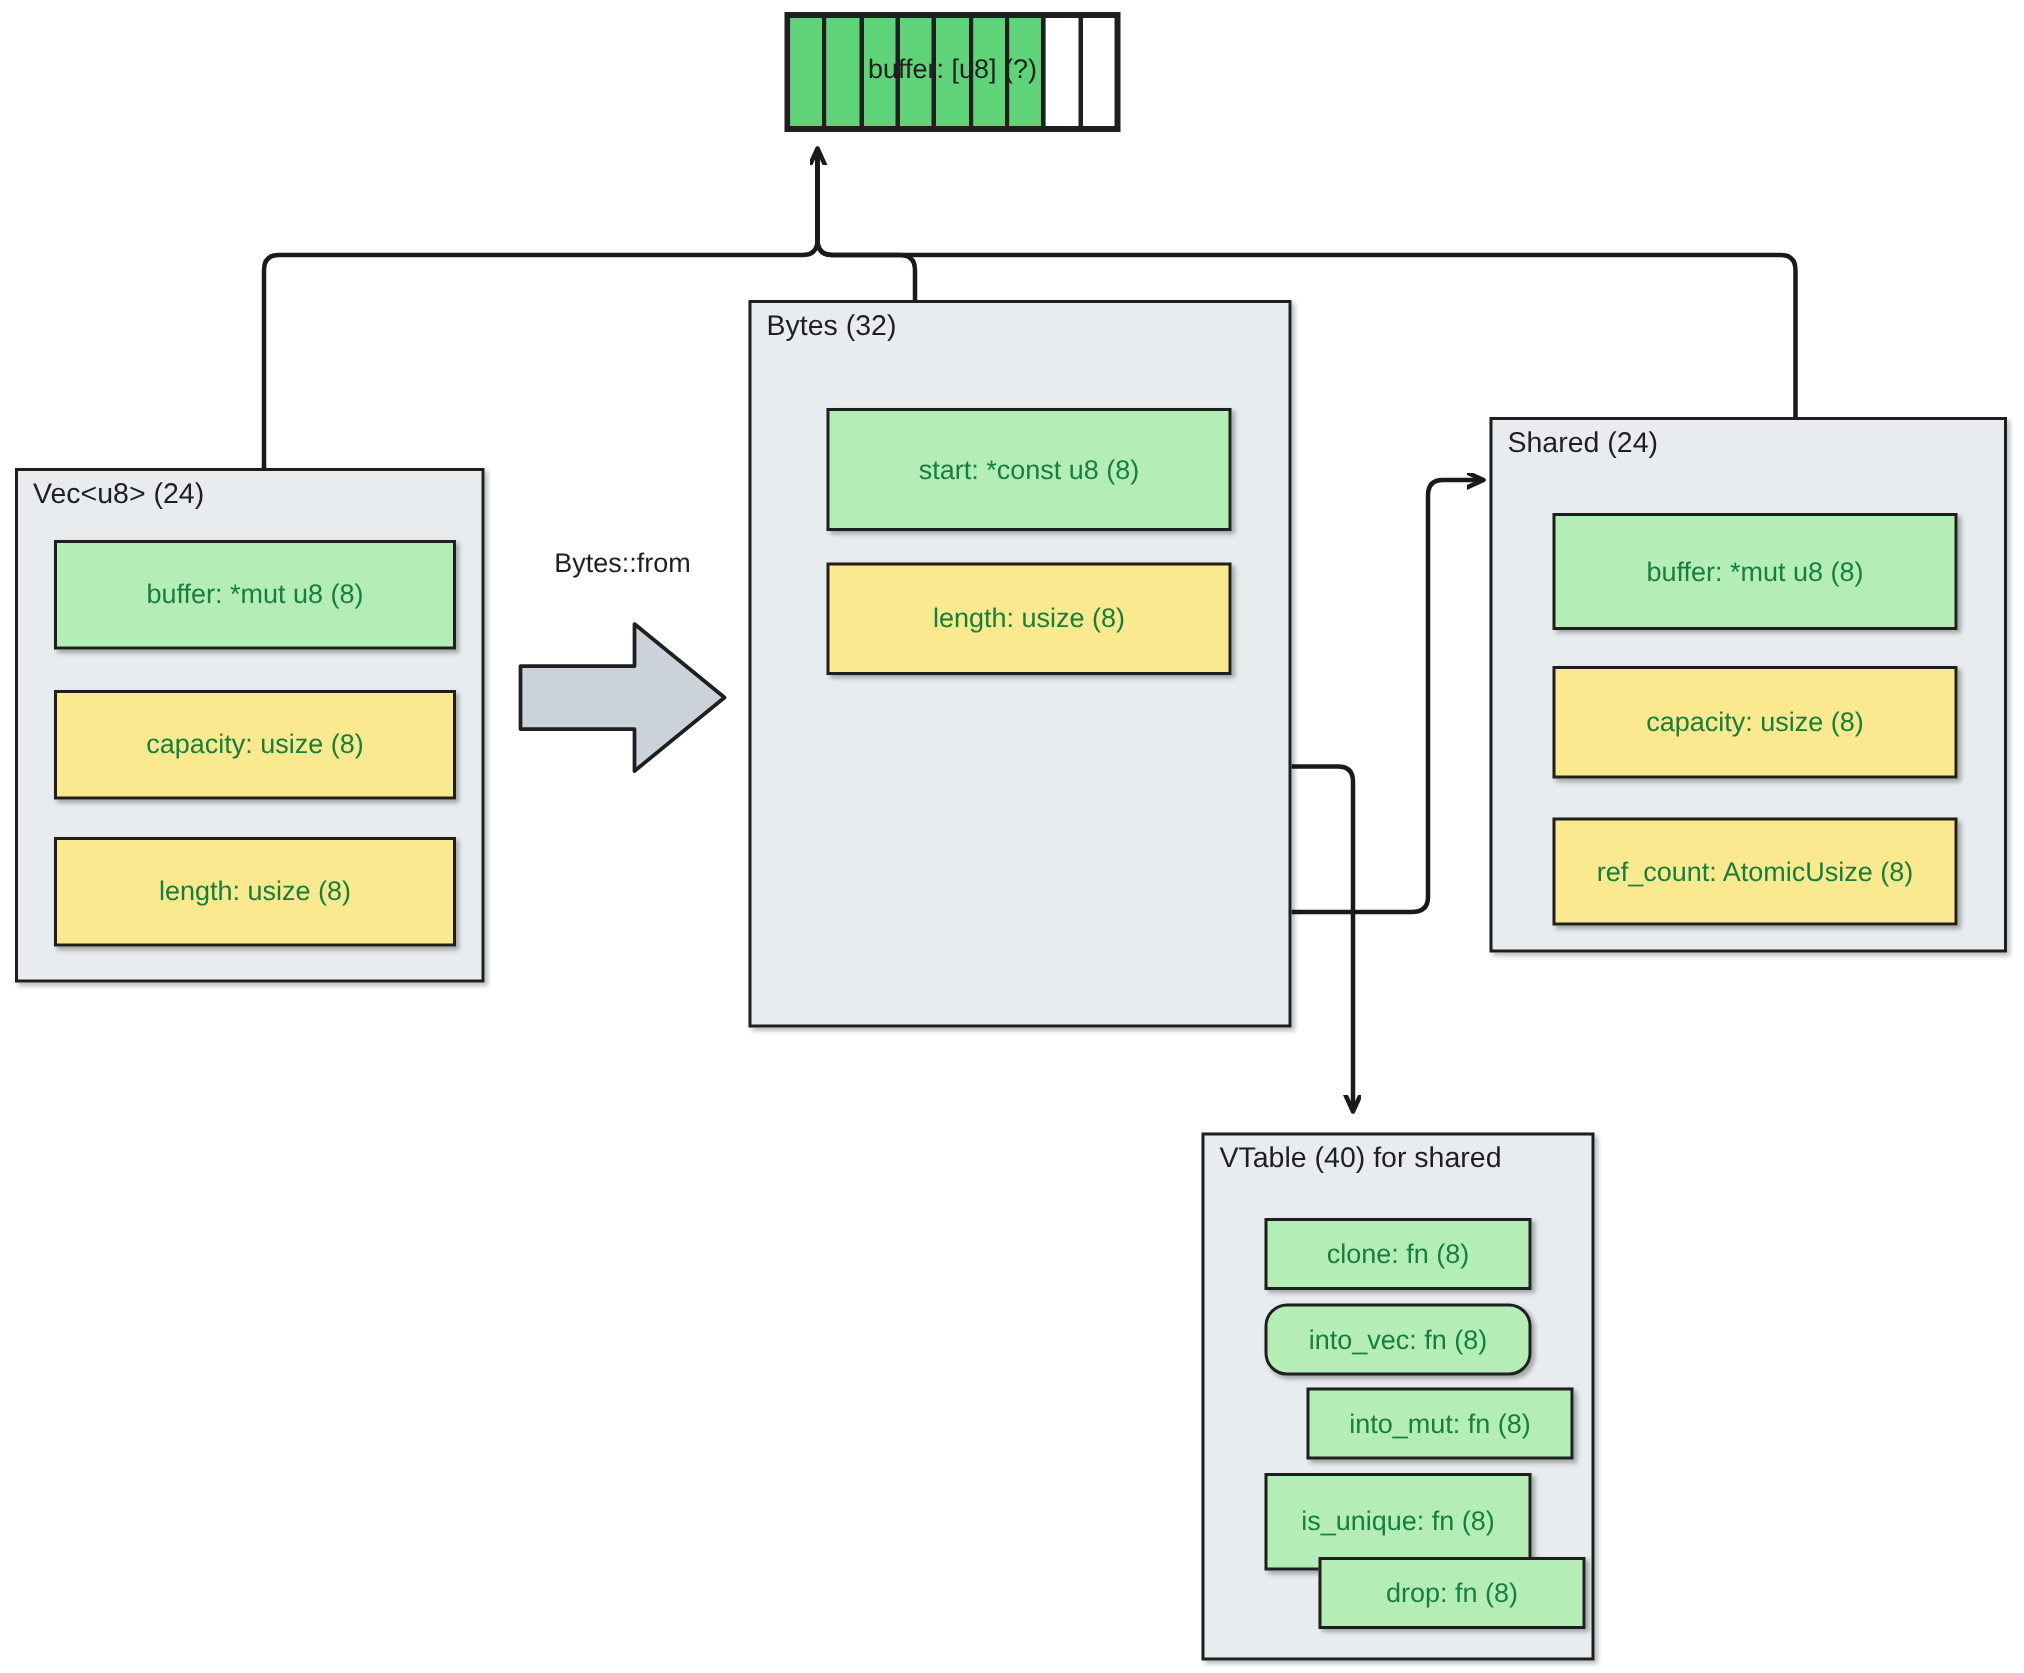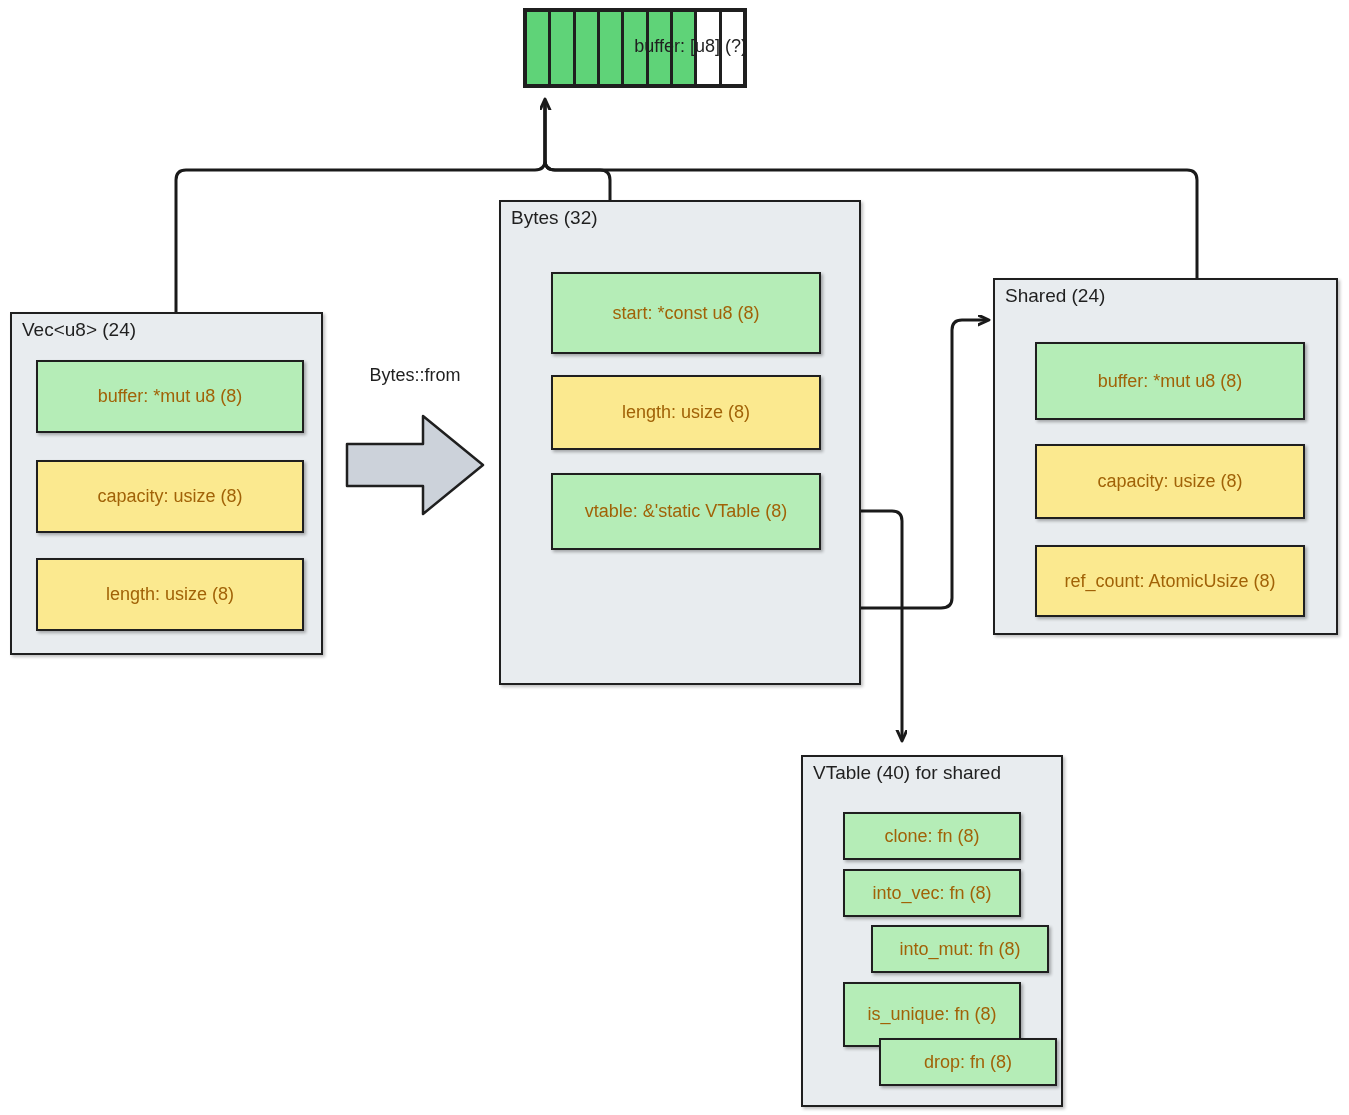--- a/index.html
+++ b/index.html
@@ -36,21 +36,21 @@
     line-height: 1.1;
   }
   .field {
     position: absolute;
     box-sizing: border-box;
     border: 2px solid #1f1f1f;
     display: flex;
     align-items: center;
     justify-content: center;
     font-size: 18px;
-    color: #a16207;
+    color: #15803d;
     white-space: nowrap;
     box-shadow: 2px 2px 3px rgba(0,0,0,0.30);
   }
   .field.green { background: #b5edb7; }
   .field.yellow { background: #fbe98f; }
 
   
   #buffer-strip {
     position: absolute;
     left: 523px;
@@ -67,21 +67,21 @@
     border-right: 3px solid #1f1f1f;
     box-sizing: border-box;
   }
   #buffer-strip .cell:last-child { border-right: none; }
   #buffer-strip .cell.filled { background: #5fd378; }
   #buffer-label {
     position: absolute;
     left: 523px;
     top: 36px;
     width: 224px;
-    text-align: right;
+    text-align: center;
     font-size: 18px;
     color: #1f1f1f;
     pointer-events: none;
     white-space: nowrap;
   }
 
   
   #block-arrow {
     position: absolute;
     left: 345px;
@@ -166,44 +166,41 @@
 
   <div class="container" style="left:499px; top:200px; width:362px; height:485px;">
     <div class="container-title">Bytes (32)</div>
   </div>
   <div class="field green" style="left:551px; top:272px; width:270px; height:82px;">
     <span>start: *const u8 (8)</span>
   </div>
   <div class="field yellow" style="left:551px; top:375px; width:270px; height:75px;">
     <span>length: usize (8)</span>
   </div>
-  <div class="field green" style="left:551px; top:473px; width:270px; height:77px;">
-    <span>vtable: &amp;'static VTable (8)</span>
-  </div>
 
   <div class="container" style="left:993px; top:278px; width:345px; height:357px;">
     <div class="container-title">Shared (24)</div>
   </div>
   <div class="field green" style="left:1035px; top:342px; width:270px; height:78px;">
     <span>buffer: *mut u8 (8)</span>
   </div>
   <div class="field yellow" style="left:1035px; top:444px; width:270px; height:75px;">
     <span>capacity: usize (8)</span>
   </div>
   <div class="field yellow" style="left:1035px; top:545px; width:270px; height:72px;">
     <span>ref_count: AtomicUsize (8)</span>
   </div>
 
   <div class="container" style="left:801px; top:755px; width:262px; height:352px;">
     <div class="container-title">VTable (40) for shared</div>
   </div>
   <div class="field green" style="left:843px; top:812px; width:178px; height:48px;">
     <span>clone: fn (8)</span>
   </div>
-  <div class="field green" style="left:843px; top:869px; width:178px; height:48px;">
+  <div class="field green" style="left:843px; top:869px; width:178px; height:48px;border-radius:15px;">
     <span>into_vec: fn (8)</span>
   </div>
   <div class="field green" style="left:843px; top:925px; width:178px; height:48px;margin-left:28px;">
     <span>into_mut: fn (8)</span>
   </div>
   <div class="field green" style="left:843px; top:982px; width:178px; height:65px;">
     <span>is_unique: fn (8)</span>
   </div>
   <div class="field green" style="left:843px; top:1038px; width:178px; height:48px;margin-left:36px;">
     <span>drop: fn (8)</span>

